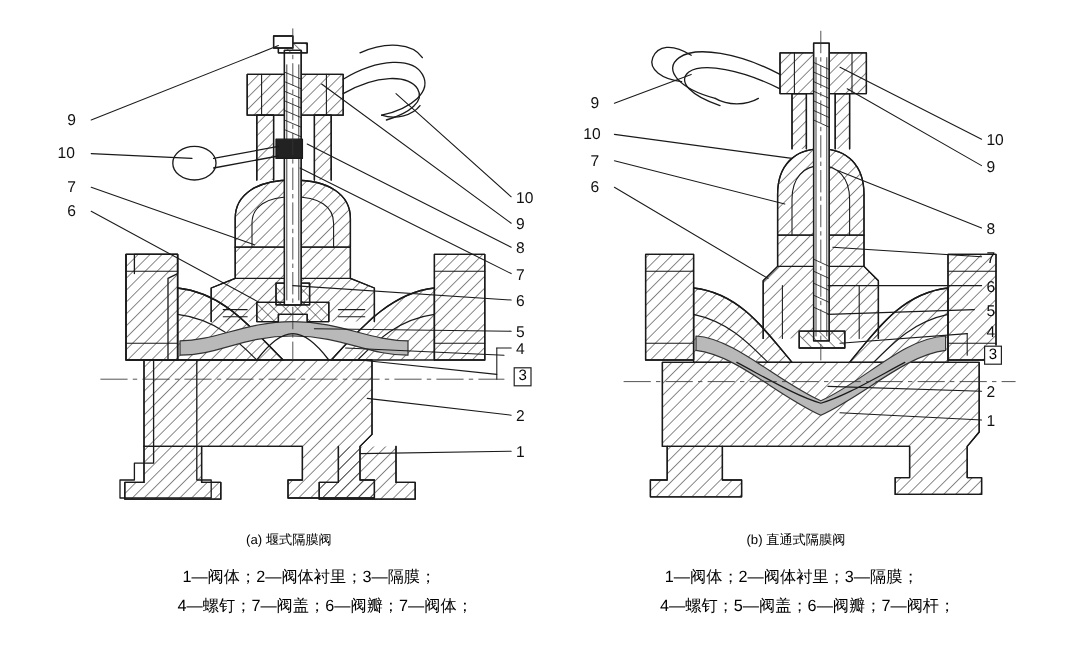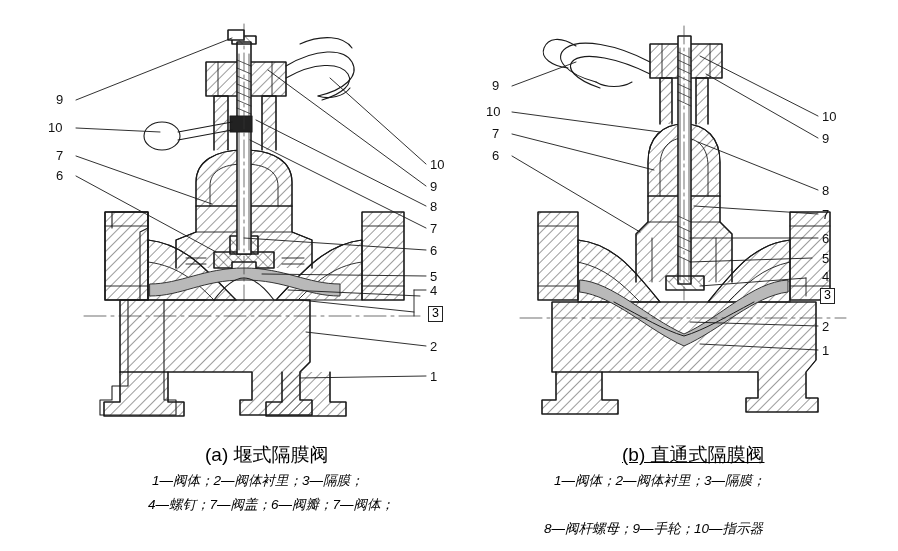--- a/index.html
+++ b/index.html
@@ -15,30 +15,29 @@
   .lbl{
     position:absolute;
     font-size:13px;
     font-family:"Liberation Sans", sans-serif;
     color:#111;
     white-space:nowrap;
     line-height:1;
   }
   .cap{
     position:absolute;
-    font-size:19px;
+    font-size:11px;
     white-space:nowrap;
     color:#000;
   }
   .legend-line{
     position:absolute;
     font-size:13.5px;
     white-space:nowrap;
     color:#000;
-    font-style:italic;
   }
   .boxnum{
     position:absolute;
     font-size:12.5px;
     border:1px solid #222;
     padding:0 3px 1px 3px;
     line-height:13px;
     background:#fff;
   }
 </style>
@@ -293,21 +292,21 @@
   <div class="lbl" style="left:822px; top:184px;">8</div>
   <div class="lbl" style="left:822px; top:208px;">7</div>
   <div class="lbl" style="left:822px; top:232px;">6</div>
   <div class="lbl" style="left:822px; top:252px;">5</div>
   <div class="lbl" style="left:822px; top:270px;">4</div>
   <div class="boxnum" style="left:820px; top:288px;">3</div>
   <div class="lbl" style="left:822px; top:320px;">2</div>
   <div class="lbl" style="left:822px; top:344px;">1</div>
 
   <div class="cap" style="left:205px; top:442px;">(a) 堰式隔膜阀</div>
-  <div class="cap" style="left:622px; top:442px;text-decoration:underline;">(b) 直通式隔膜阀</div>
+  <div class="cap" style="left:622px; top:442px;">(b) 直通式隔膜阀</div>
 
   <div class="legend-line" style="left:152px; top:472px;">1—阀体；2—阀体衬里；3—隔膜；</div>
   <div class="legend-line" style="left:148px; top:496px;">4—螺钉；7—阀盖；6—阀瓣；7—阀体；</div>
 
   <div class="legend-line" style="left:554px; top:472px;">1—阀体；2—阀体衬里；3—隔膜；</div>
-  <div class="legend-line" style="left:544px; top:520px;">8—阀杆螺母；9—手轮；10—指示器</div>
+  <div class="legend-line" style="left:550px; top:496px;">4—螺钉；5—阀盖；6—阀瓣；7—阀杆；</div>
 
 </div>
 
 </body></html>

